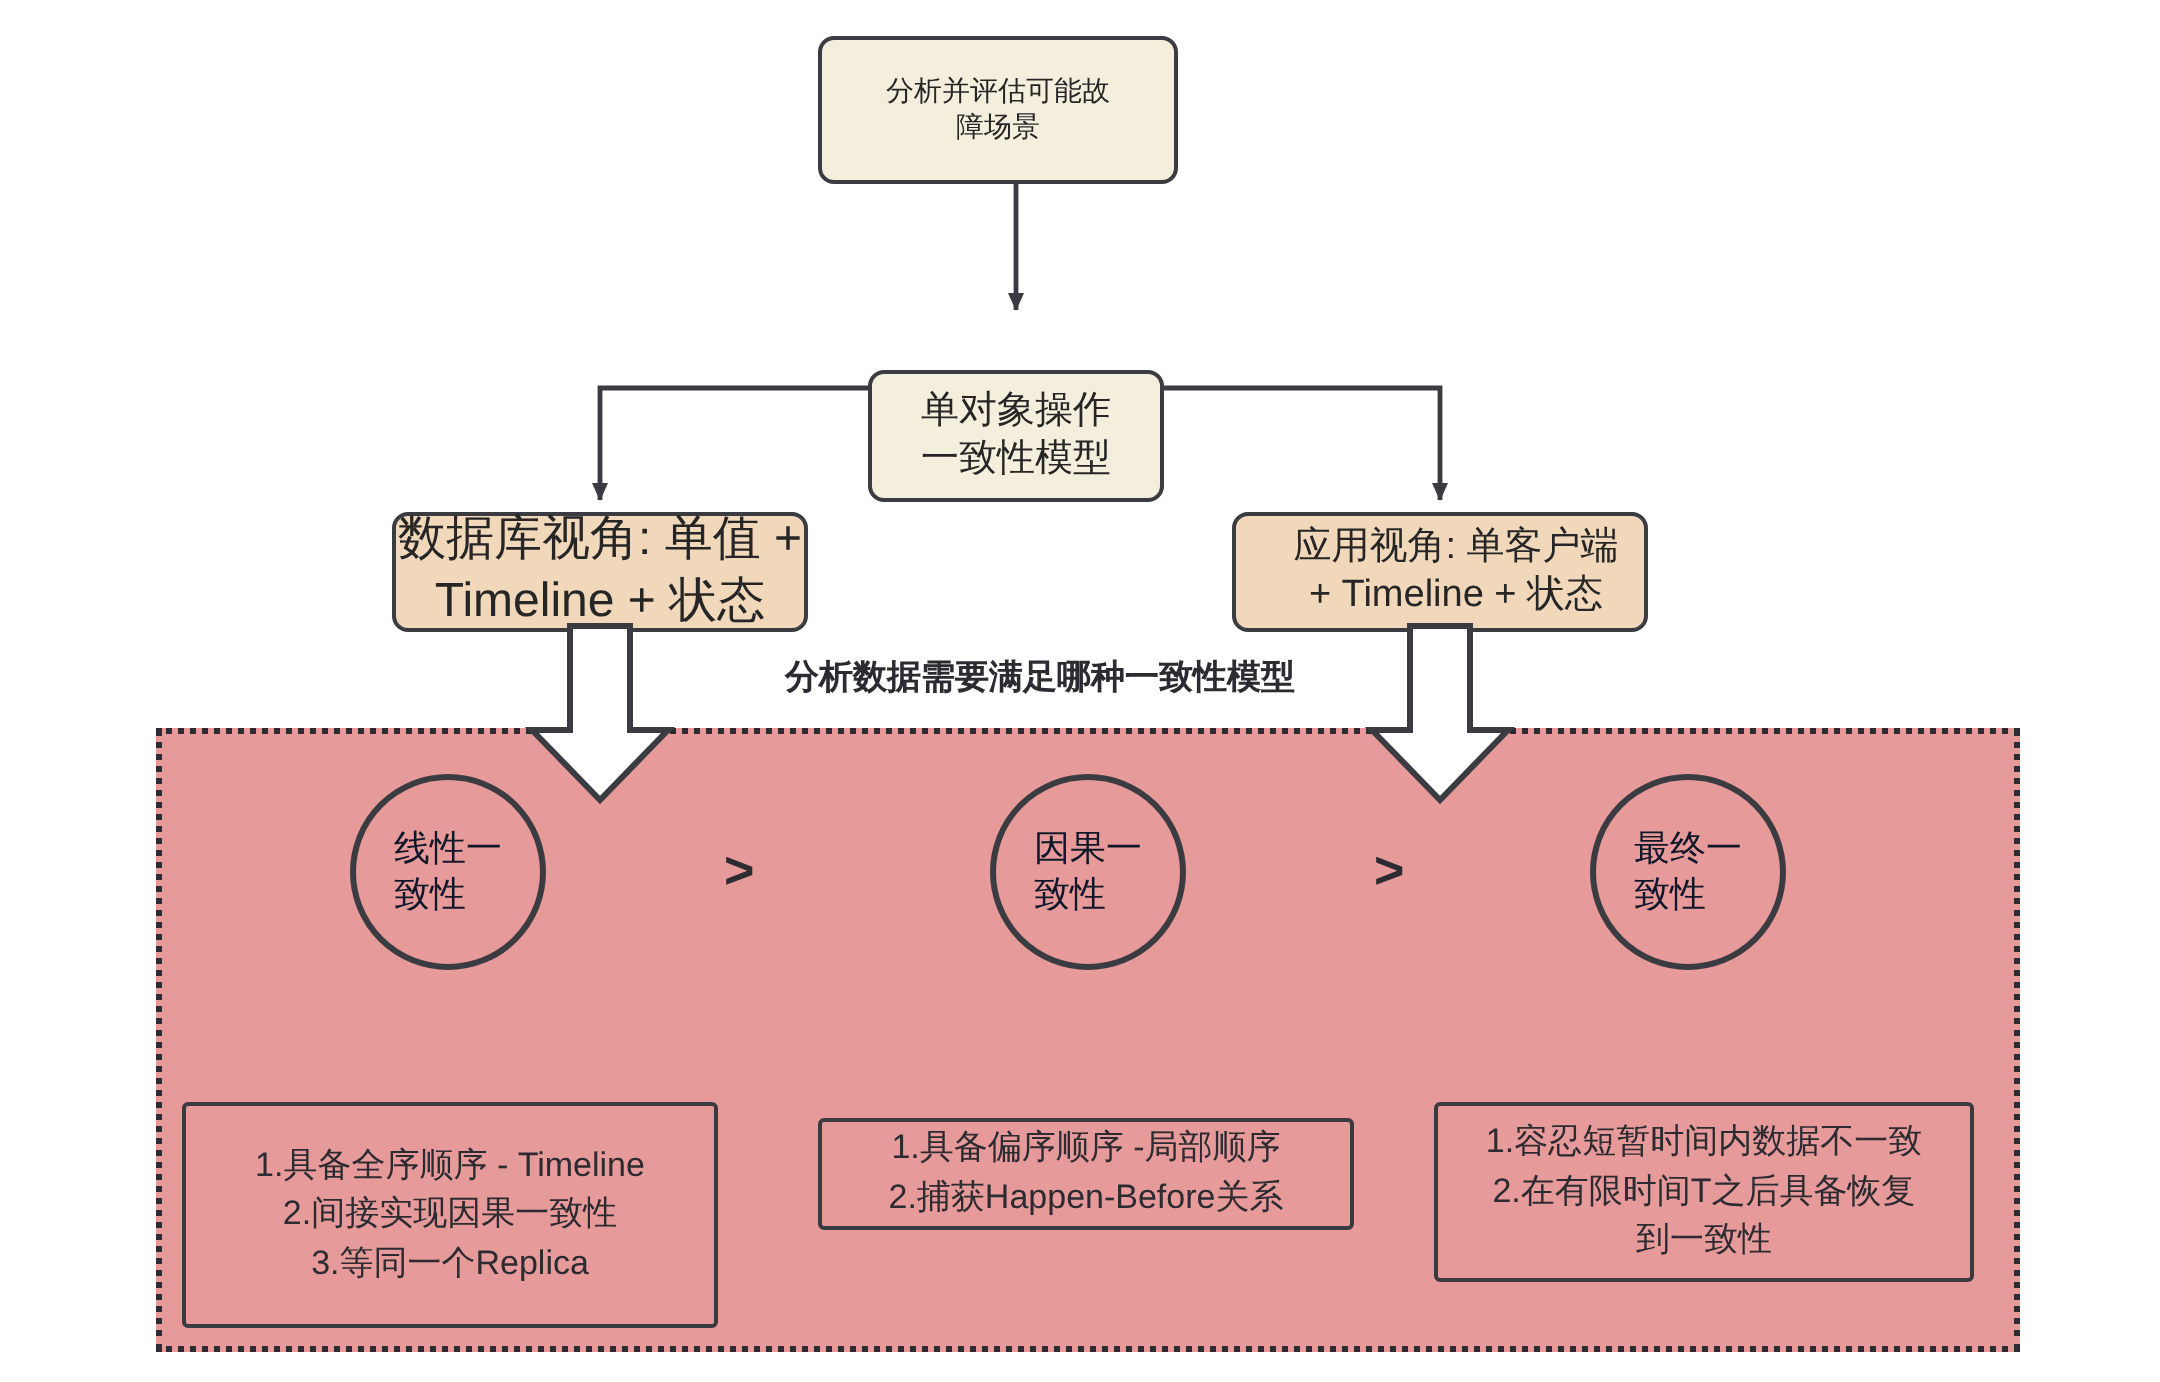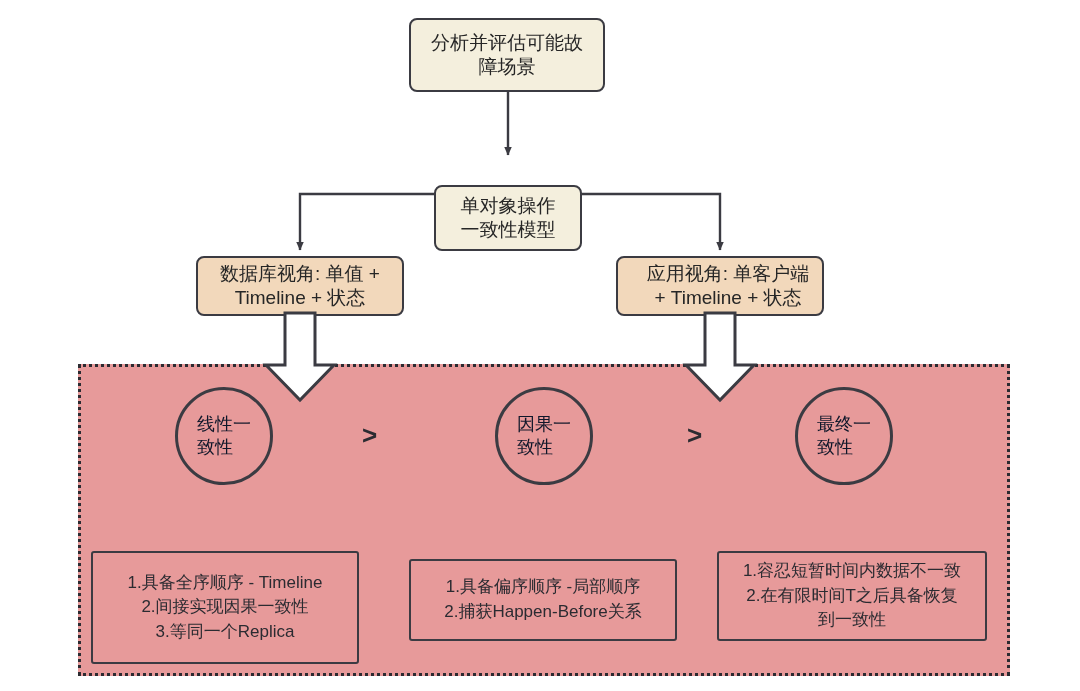--- a/index.html
+++ b/index.html
@@ -25,23 +25,23 @@
     border:2px solid #3b3b42;
     border-radius:8px;
     color:#262626;
     line-height:1.28;
     white-space:pre-line;
     z-index:3;
   }
   .cream{background:#f4efdd;}
   .peach{background:#f2d8bb;}
 
-  #n-root{left:409px;top:18px;width:196px;height:74px;font-size:19px;text-align:center;}
+  #n-root{left:409px;top:18px;width:180px;height:74px;font-size:14px;text-align:center;}
   #n-model{left:434px;top:161px;width:148px;height:66px;font-size:19px;margin-top:24px;}
-  #n-dbview{left:196px;top:256px;width:208px;height:60px;font-size:19px;text-align:center;}
+  #n-dbview{left:196px;top:256px;width:208px;height:60px;font-size:24px;text-align:center;}
   #n-appview{left:616px;top:256px;width:208px;height:60px;font-size:19px;padding-left:16px;}
 
   #container{
     position:absolute;left:78px;top:364px;width:932px;height:312px;
     box-sizing:border-box;
     background:#e79a9a;
     border:3px dotted #2b2b31;
     z-index:2;
   }
 
@@ -76,21 +76,21 @@
   .leaf{
     position:absolute;box-sizing:border-box;
     border:2px solid #3b3b42;border-radius:3px;
     background:#e79a9a;
     display:flex;align-items:center;justify-content:center;
     text-align:center;white-space:pre-line;
     font-size:17px;color:#2b2b31;line-height:1.45;
     z-index:5;
   }
   #l-lin{left:91px;top:551px;width:268px;height:113px;}
-  #l-cau{left:409px;top:559px;width:268px;height:82px;}
+  #l-cau{left:409px;top:559px;width:268px;height:56px;}
   #l-evt{left:717px;top:551px;width:270px;height:90px;}
 
   #watermark{
     position:absolute;left:633px;top:642px;
     display:flex;align-items:center;gap:10px;
     font-size:25px;color:#7a5155;opacity:.62;
     z-index:6;pointer-events:none;
     white-space:nowrap;
   }
   #watermark .wm-icon{display:block;}
@@ -127,20 +127,21 @@
 
   <div class="node cream" id="n-root">分析并评估可能故
 障场景</div>
   <div class="node cream" id="n-model">单对象操作
 一致性模型</div>
   <div class="node peach" id="n-dbview">数据库视角: 单值 +
 Timeline + 状态</div>
   <div class="node peach" id="n-appview">应用视角: 单客户端
 + Timeline + 状态</div>
 
+  <div id="caption">分析数据需要满足哪种一致性模型</div>
 
   <div class="circle" id="c-lin">线性一
 致性</div>
   <div class="circle" id="c-cau">因果一
 致性</div>
   <div class="circle" id="c-evt">最终一
 致性</div>
 
   <div class="gt" id="gt1">&gt;</div>
   <div class="gt" id="gt2">&gt;</div>

